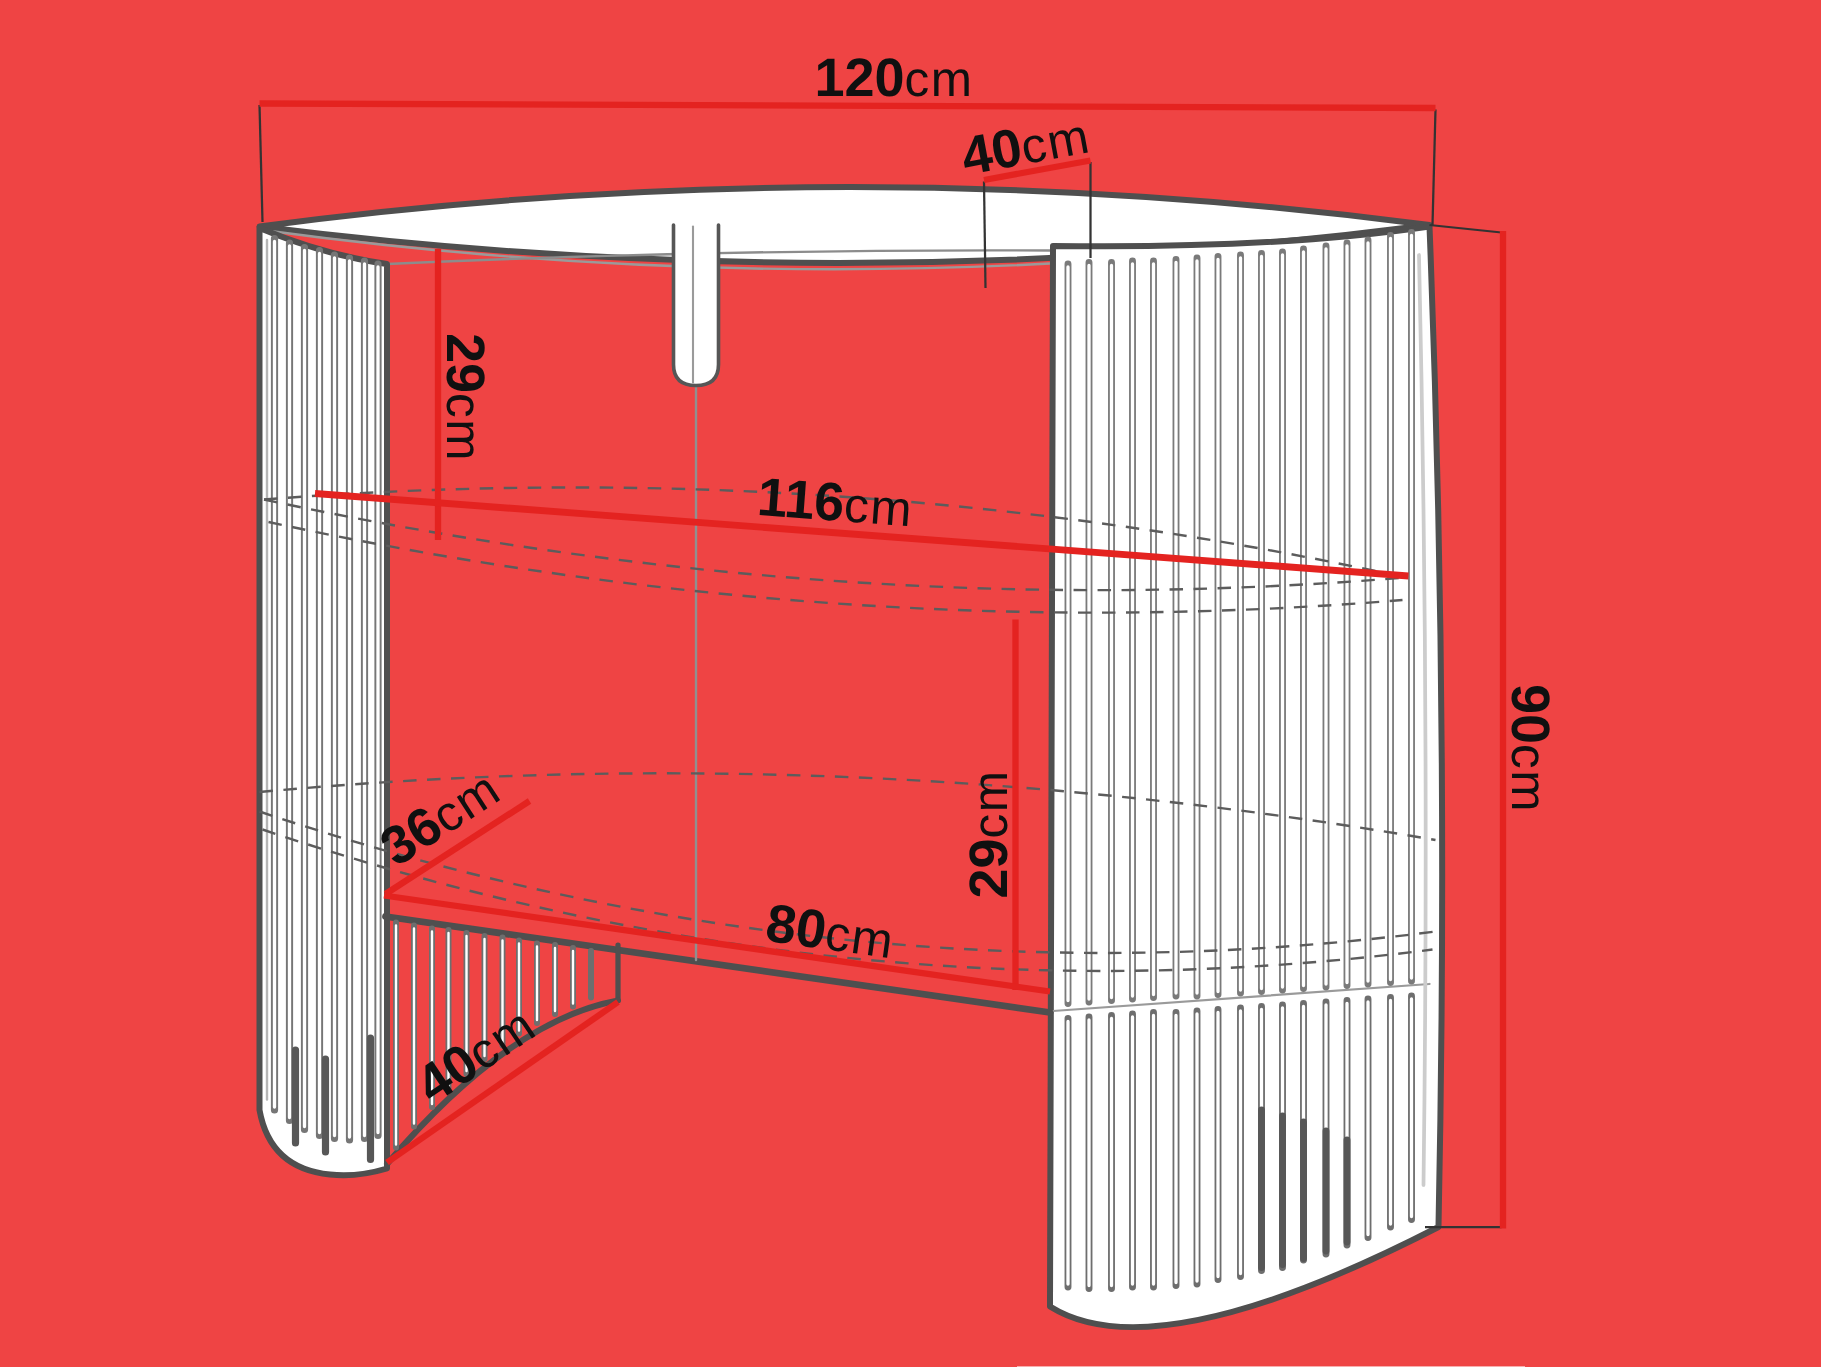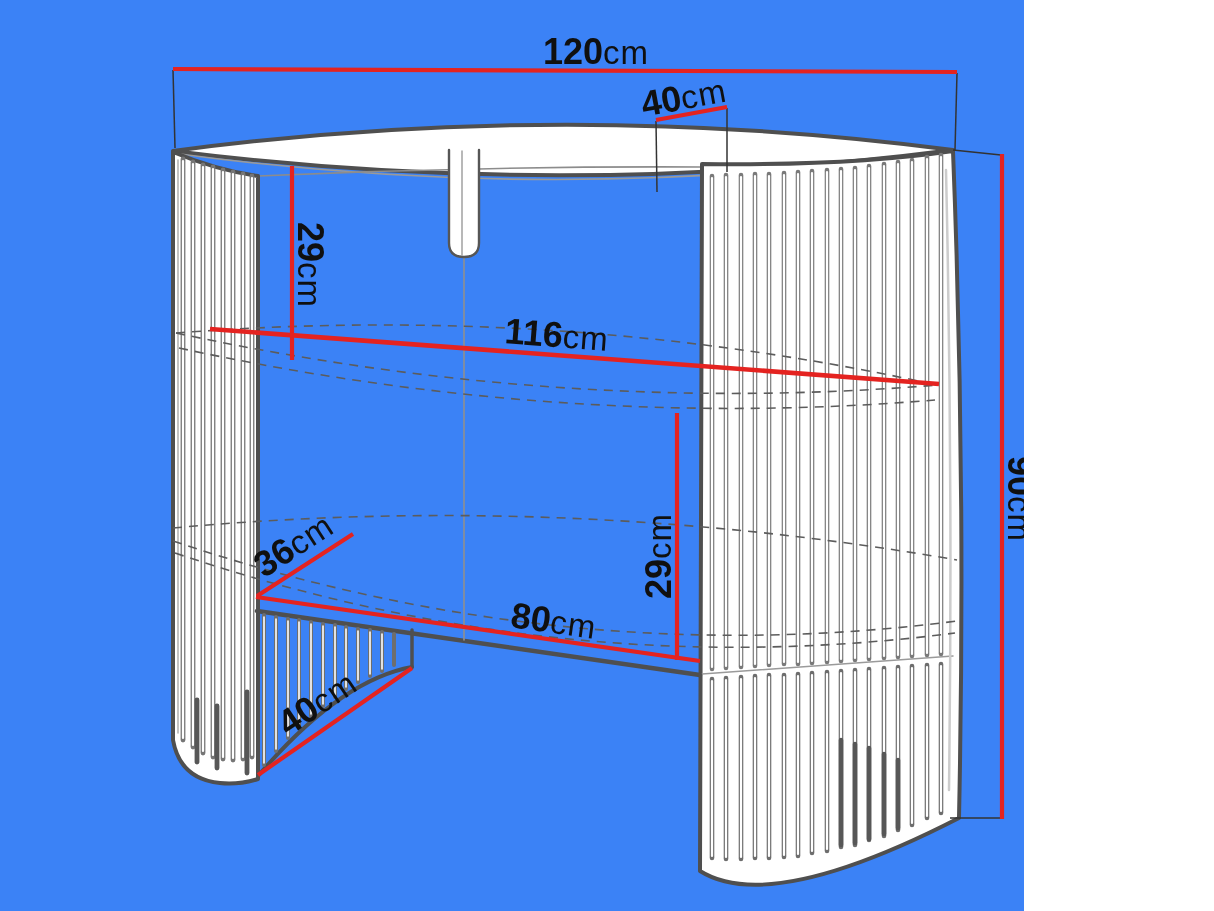--- a/index.html
+++ b/index.html
@@ -1,16 +1,16 @@
 <!DOCTYPE html>
 <html><head>
 <meta charset="utf-8">
 <style>
   html,body{margin:0;padding:0;background:#ffffff;}
-  .stage{position:relative;width:1024px;height:911px;background:#3b82f6;overflow:hidden;
+  .stage{position:relative;width:1214px;height:911px;background:#ef4444;overflow:hidden;
          font-family:"Liberation Sans",sans-serif;}
   svg{display:block;}
   text{fill:#101010;}
   .dim-val{font-weight:700;font-size:36px;letter-spacing:0px;}
   .dim-unit{font-weight:400;font-size:33px;letter-spacing:1px;}
 </style>
 </head>
 <body>
 
 <div class="stage">

